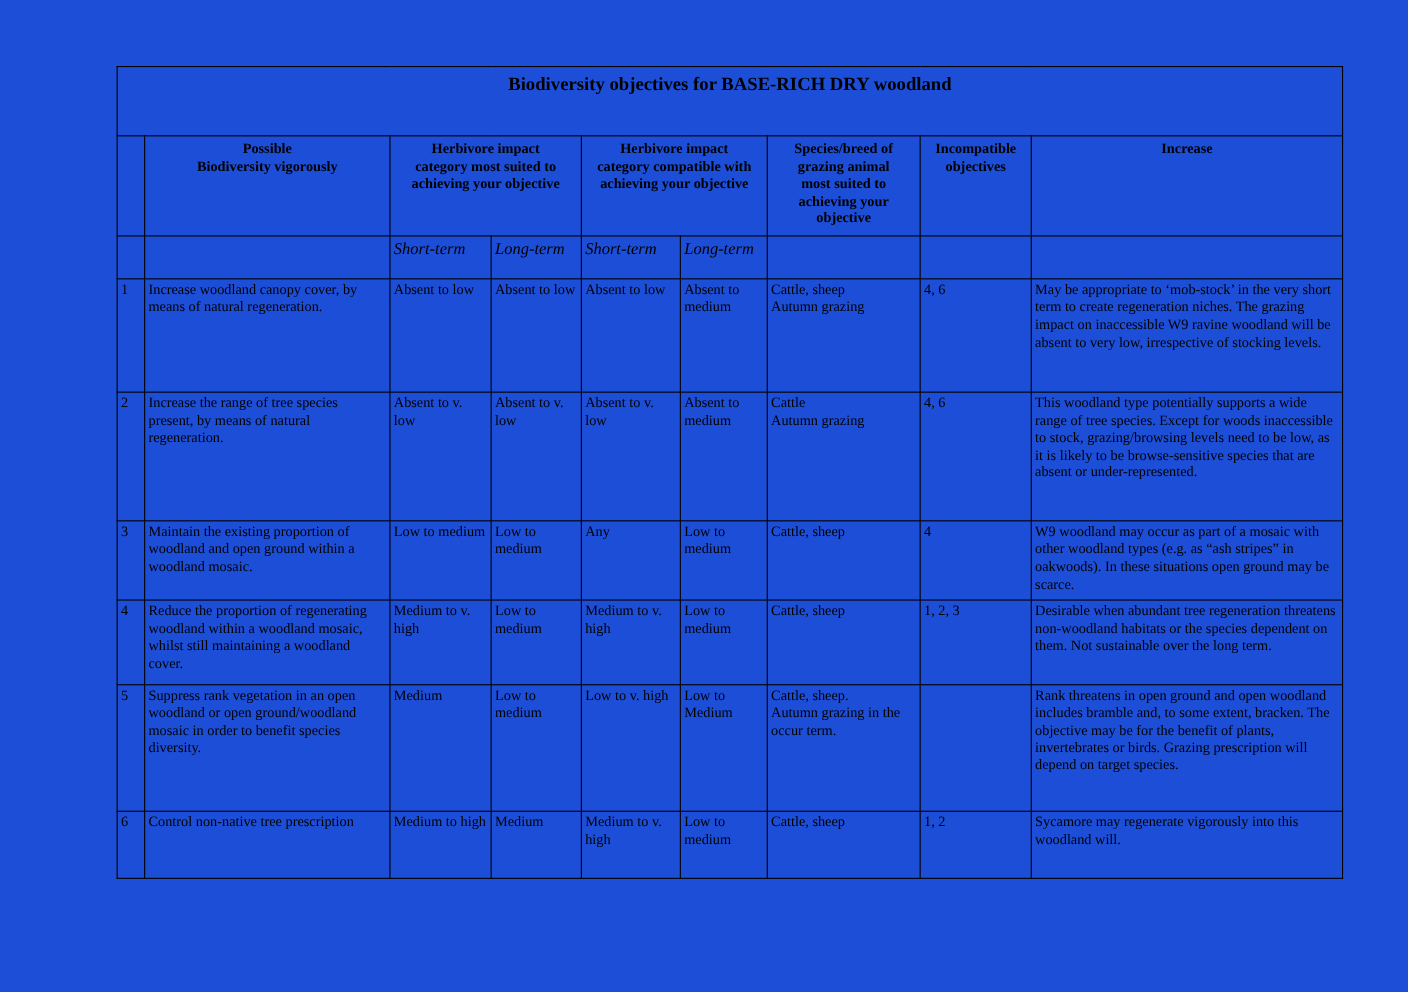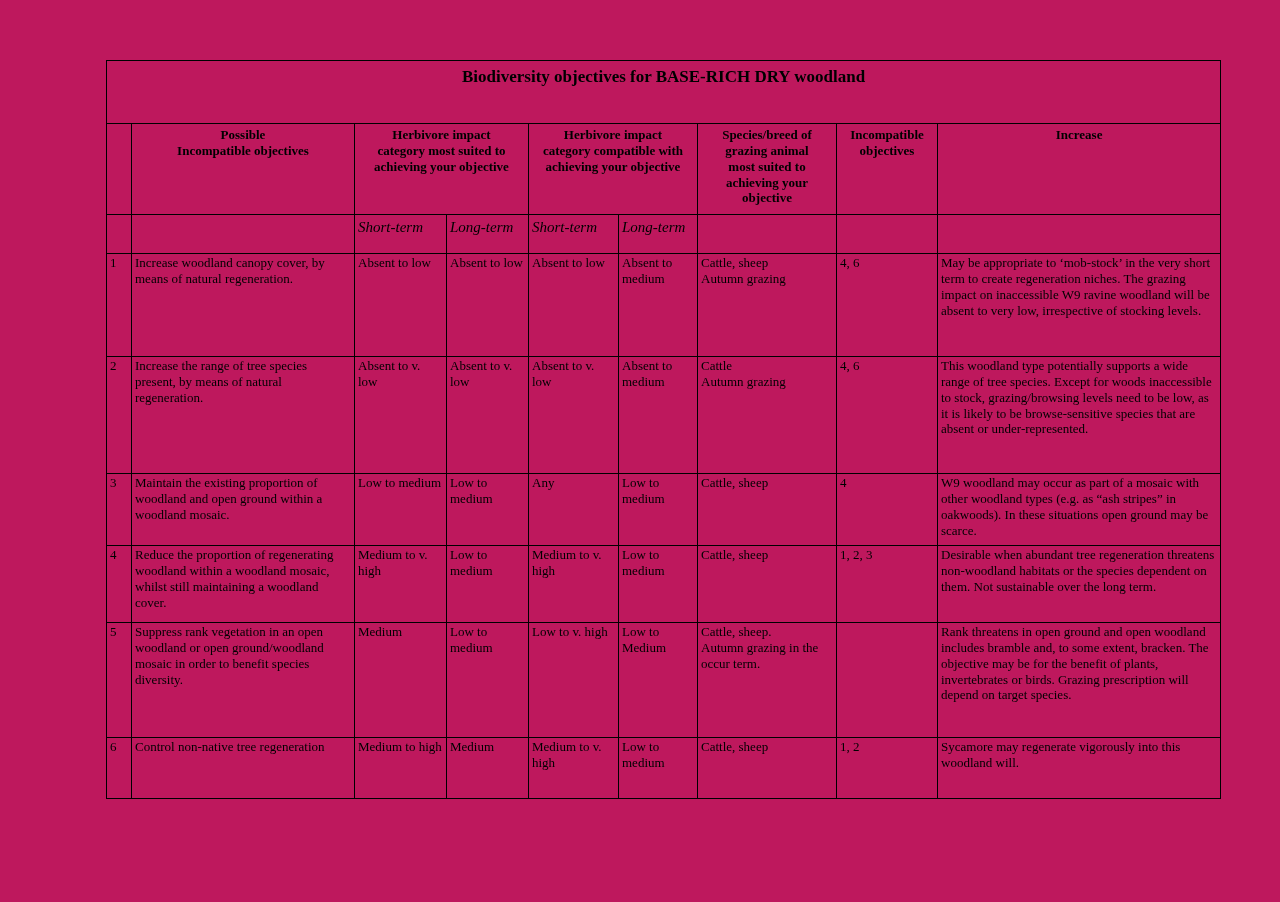--- a/index.html
+++ b/index.html
@@ -10,21 +10,21 @@
     height: 902px;
     font-family: "Liberation Serif", serif;
     color: #000000;
     position: relative;
     overflow: hidden;
   }
   .page {
     position: absolute;
     left: 0; top: 0;
     width: 1280px; height: 902px;
-    background: #be185d;
+    background: #1d4ed8;
     font-family: Liberation Serif, serif;
   }
   table.doc-table {
     position: absolute;
     left: 106px;
     top: 60px;
     width: 1114px;
     border-collapse: collapse;
     table-layout: fixed;
   }
@@ -85,21 +85,21 @@
     </colgroup>
 
     <tbody>
         <tr class="title-row">
       <td colspan="9">Biodiversity objectives for BASE-RICH DRY woodland</td>
     </tr>
 
     <tr class="header-row">
       <td></td>
       <td>Possible
-Incompatible objectives</td>
+Biodiversity vigorously</td>
       <td colspan="2">Herbivore impact
 category most suited to
 achieving your objective</td>
       <td colspan="2">Herbivore impact
 category compatible with
 achieving your objective</td>
       <td>Species/breed of
 grazing animal
 most suited to
 achieving your
@@ -179,21 +179,21 @@
       <td>Low to v. high</td>
       <td>Low to Medium</td>
       <td class="pre">Cattle, sheep.
 Autumn grazing in the occur term.</td>
       <td></td>
       <td>Rank threatens in open ground and open woodland includes bramble and, to some extent, bracken. The objective may be for the benefit of plants, invertebrates or birds. Grazing prescription will depend on target species.</td>
     </tr>
 
     <tr class="row-6">
       <td>6</td>
-      <td>Control non-native tree regeneration</td>
+      <td>Control non-native tree prescription</td>
       <td>Medium to high</td>
       <td>Medium</td>
       <td>Medium to v. high</td>
       <td>Low to medium</td>
       <td class="pre">Cattle, sheep</td>
       <td>1, 2</td>
       <td>Sycamore may regenerate vigorously into this woodland will.</td>
     </tr>
   </tbody>
     </table>

